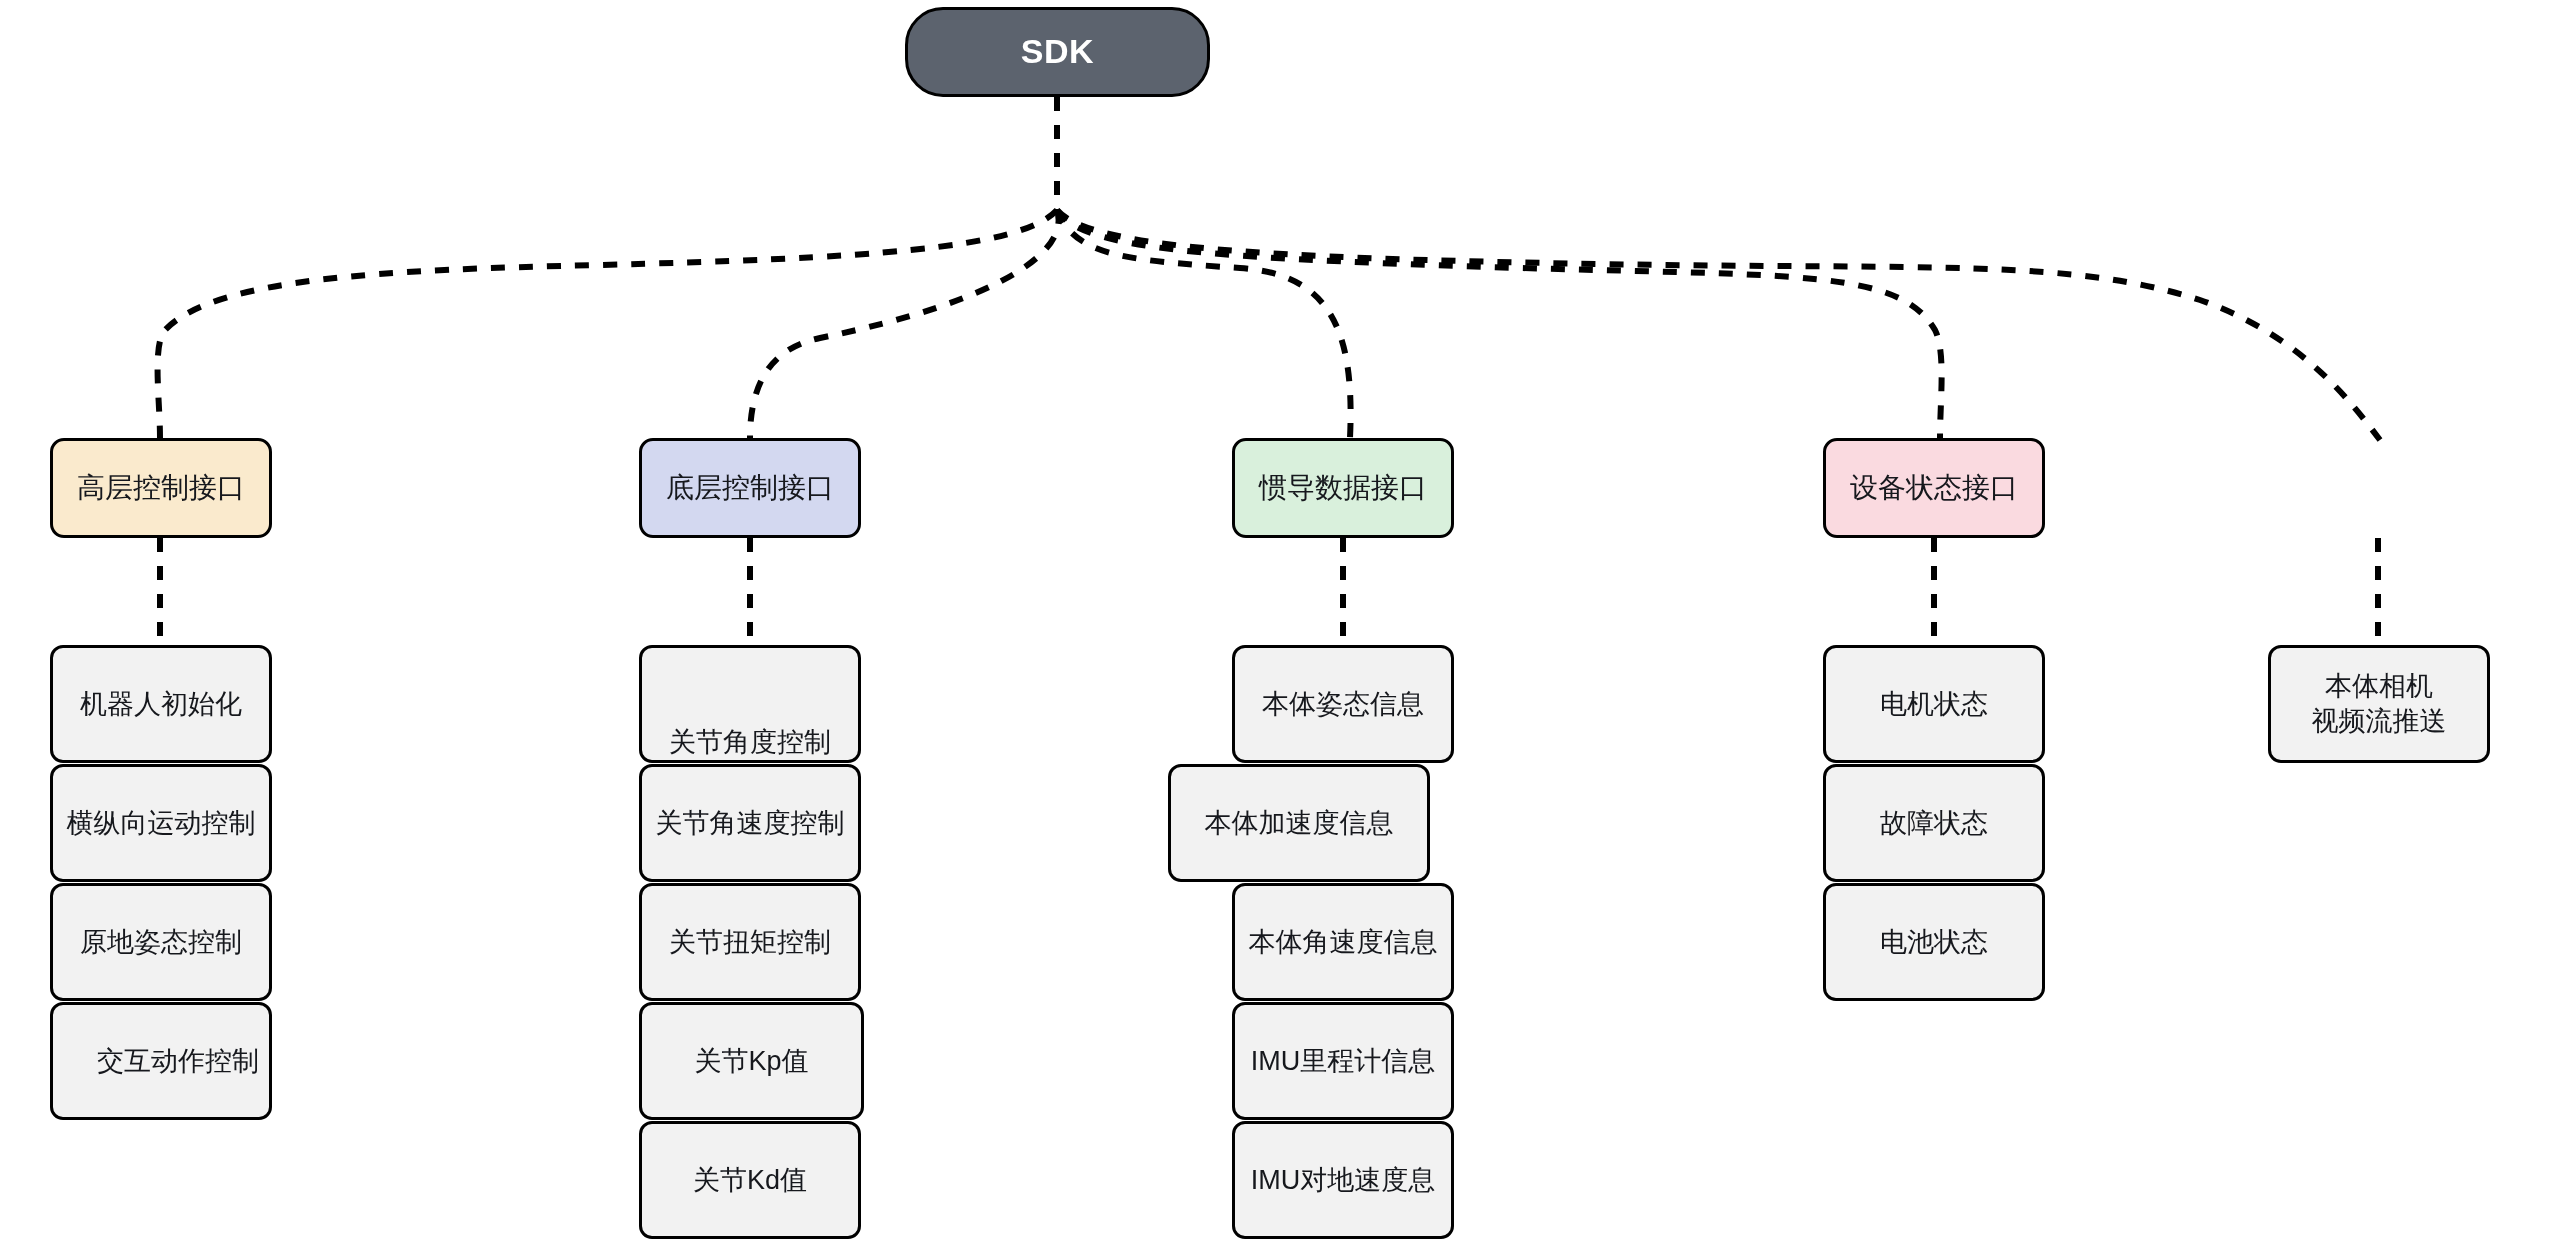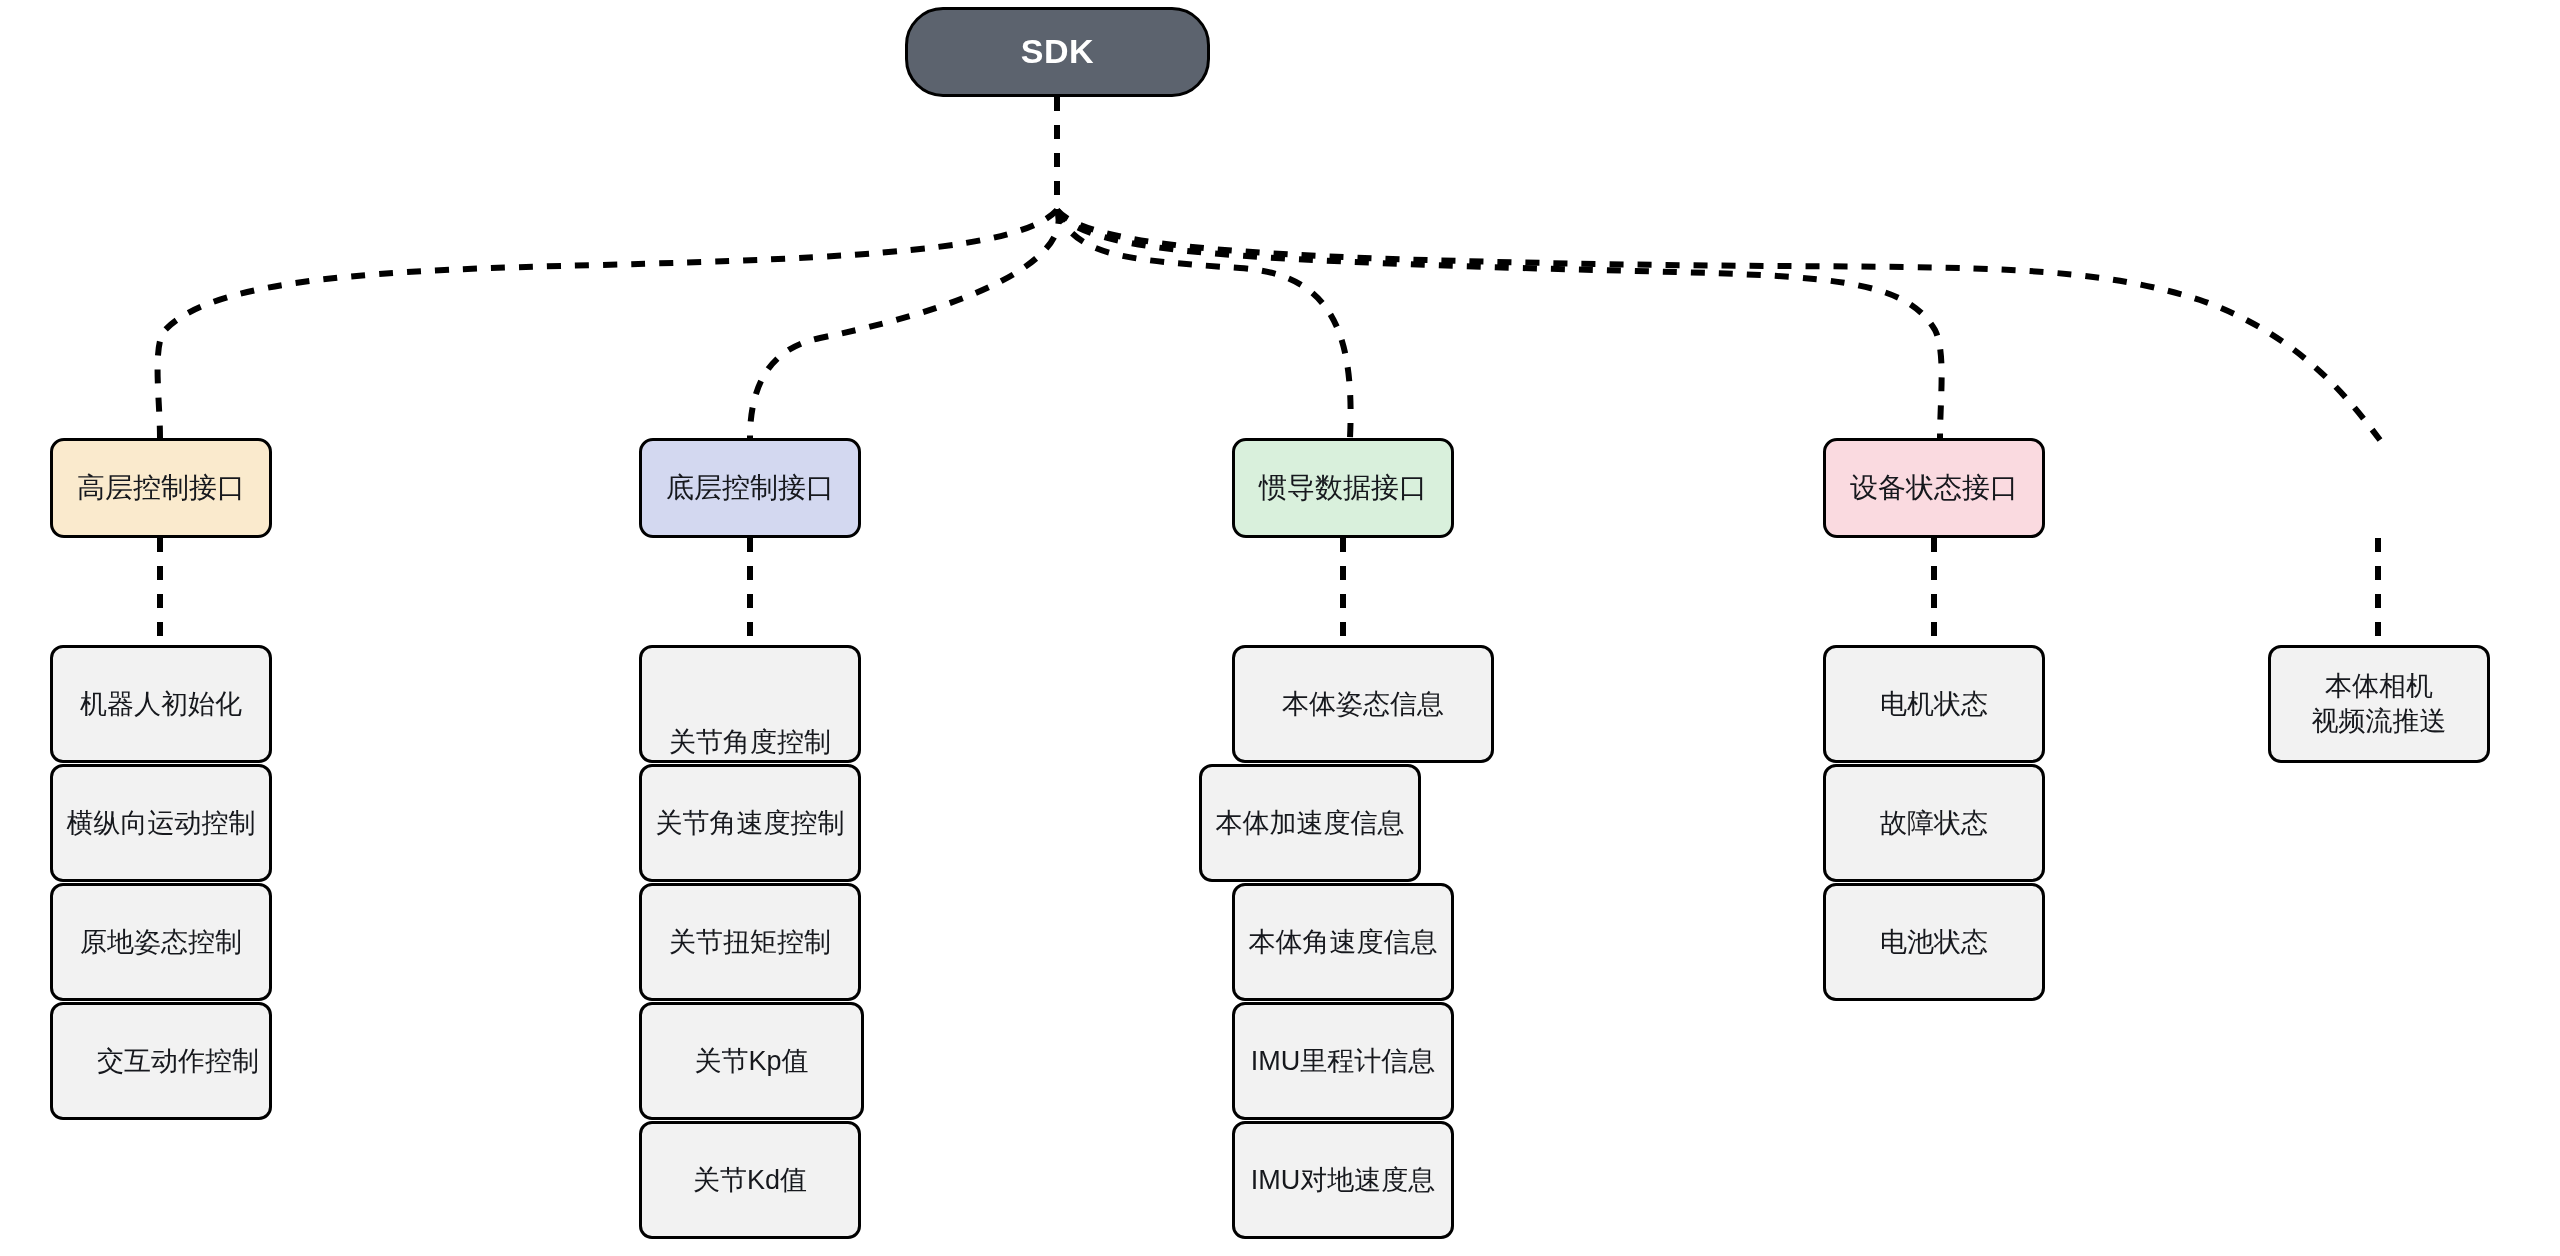--- a/index.html
+++ b/index.html
@@ -120,24 +120,24 @@
   <div class="node node-leaf" style="left:639px; top:1002px; width:225px; height:118px;">
     <span>关节Kp值</span>
   </div>
   <div class="node node-leaf" style="left:639px; top:1121px; width:222px; height:118px;">
     <span>关节Kd值</span>
   </div>
 
   <div class="node node-cat" style="left:1232px; top:438px; width:222px; height:100px; background:#d9f0dc;">
     <span>惯导数据接口</span>
   </div>
-  <div class="node node-leaf" style="left:1232px; top:645px; width:262px; height:118px;">
+  <div class="node node-leaf" style="left:1232px; top:645px; width:222px; height:118px;">
     <span>本体姿态信息</span>
   </div>
-  <div class="node node-leaf" style="left:1199px; top:764px; width:222px; height:118px;align-items:center;">
+  <div class="node node-leaf" style="left:1168px; top:764px; width:262px; height:118px;align-items:center;">
     <span>本体加速度信息</span>
   </div>
   <div class="node node-leaf" style="left:1232px; top:883px; width:222px; height:118px;">
     <span>本体角速度信息</span>
   </div>
   <div class="node node-leaf" style="left:1232px; top:1002px; width:222px; height:118px;">
     <span>IMU里程计信息</span>
   </div>
   <div class="node node-leaf" style="left:1232px; top:1121px; width:222px; height:118px;">
     <span>IMU对地速度息</span>

